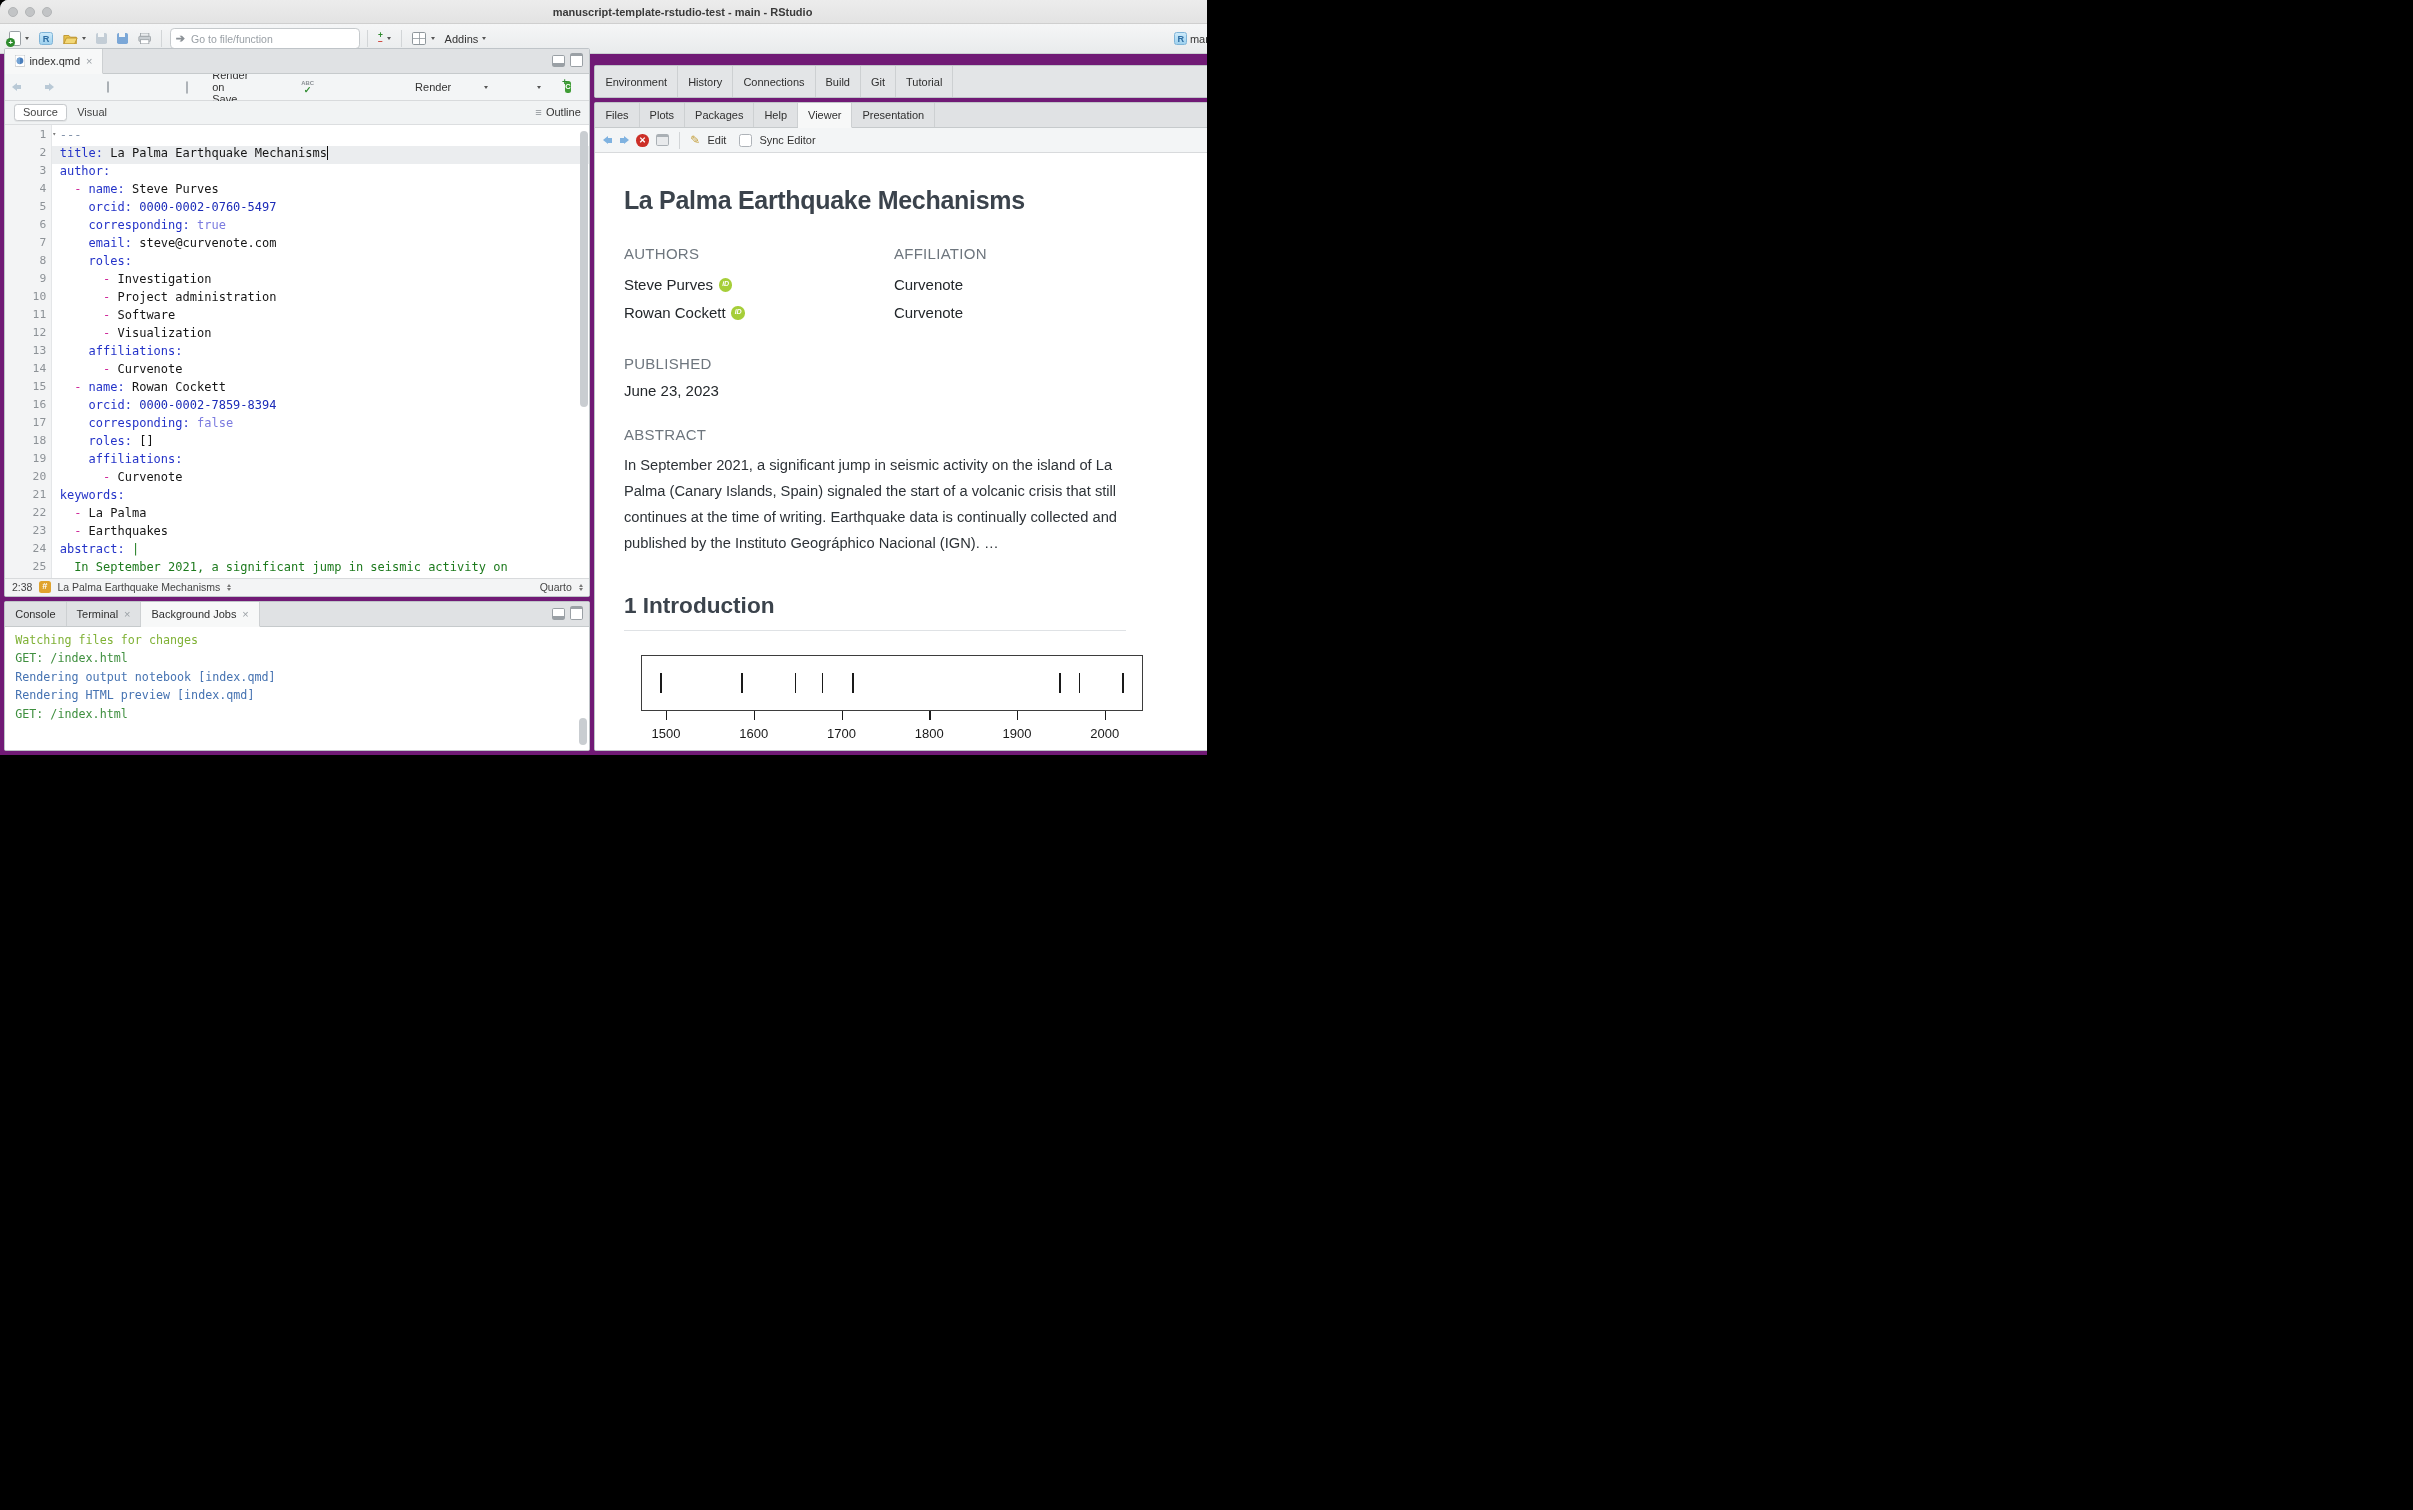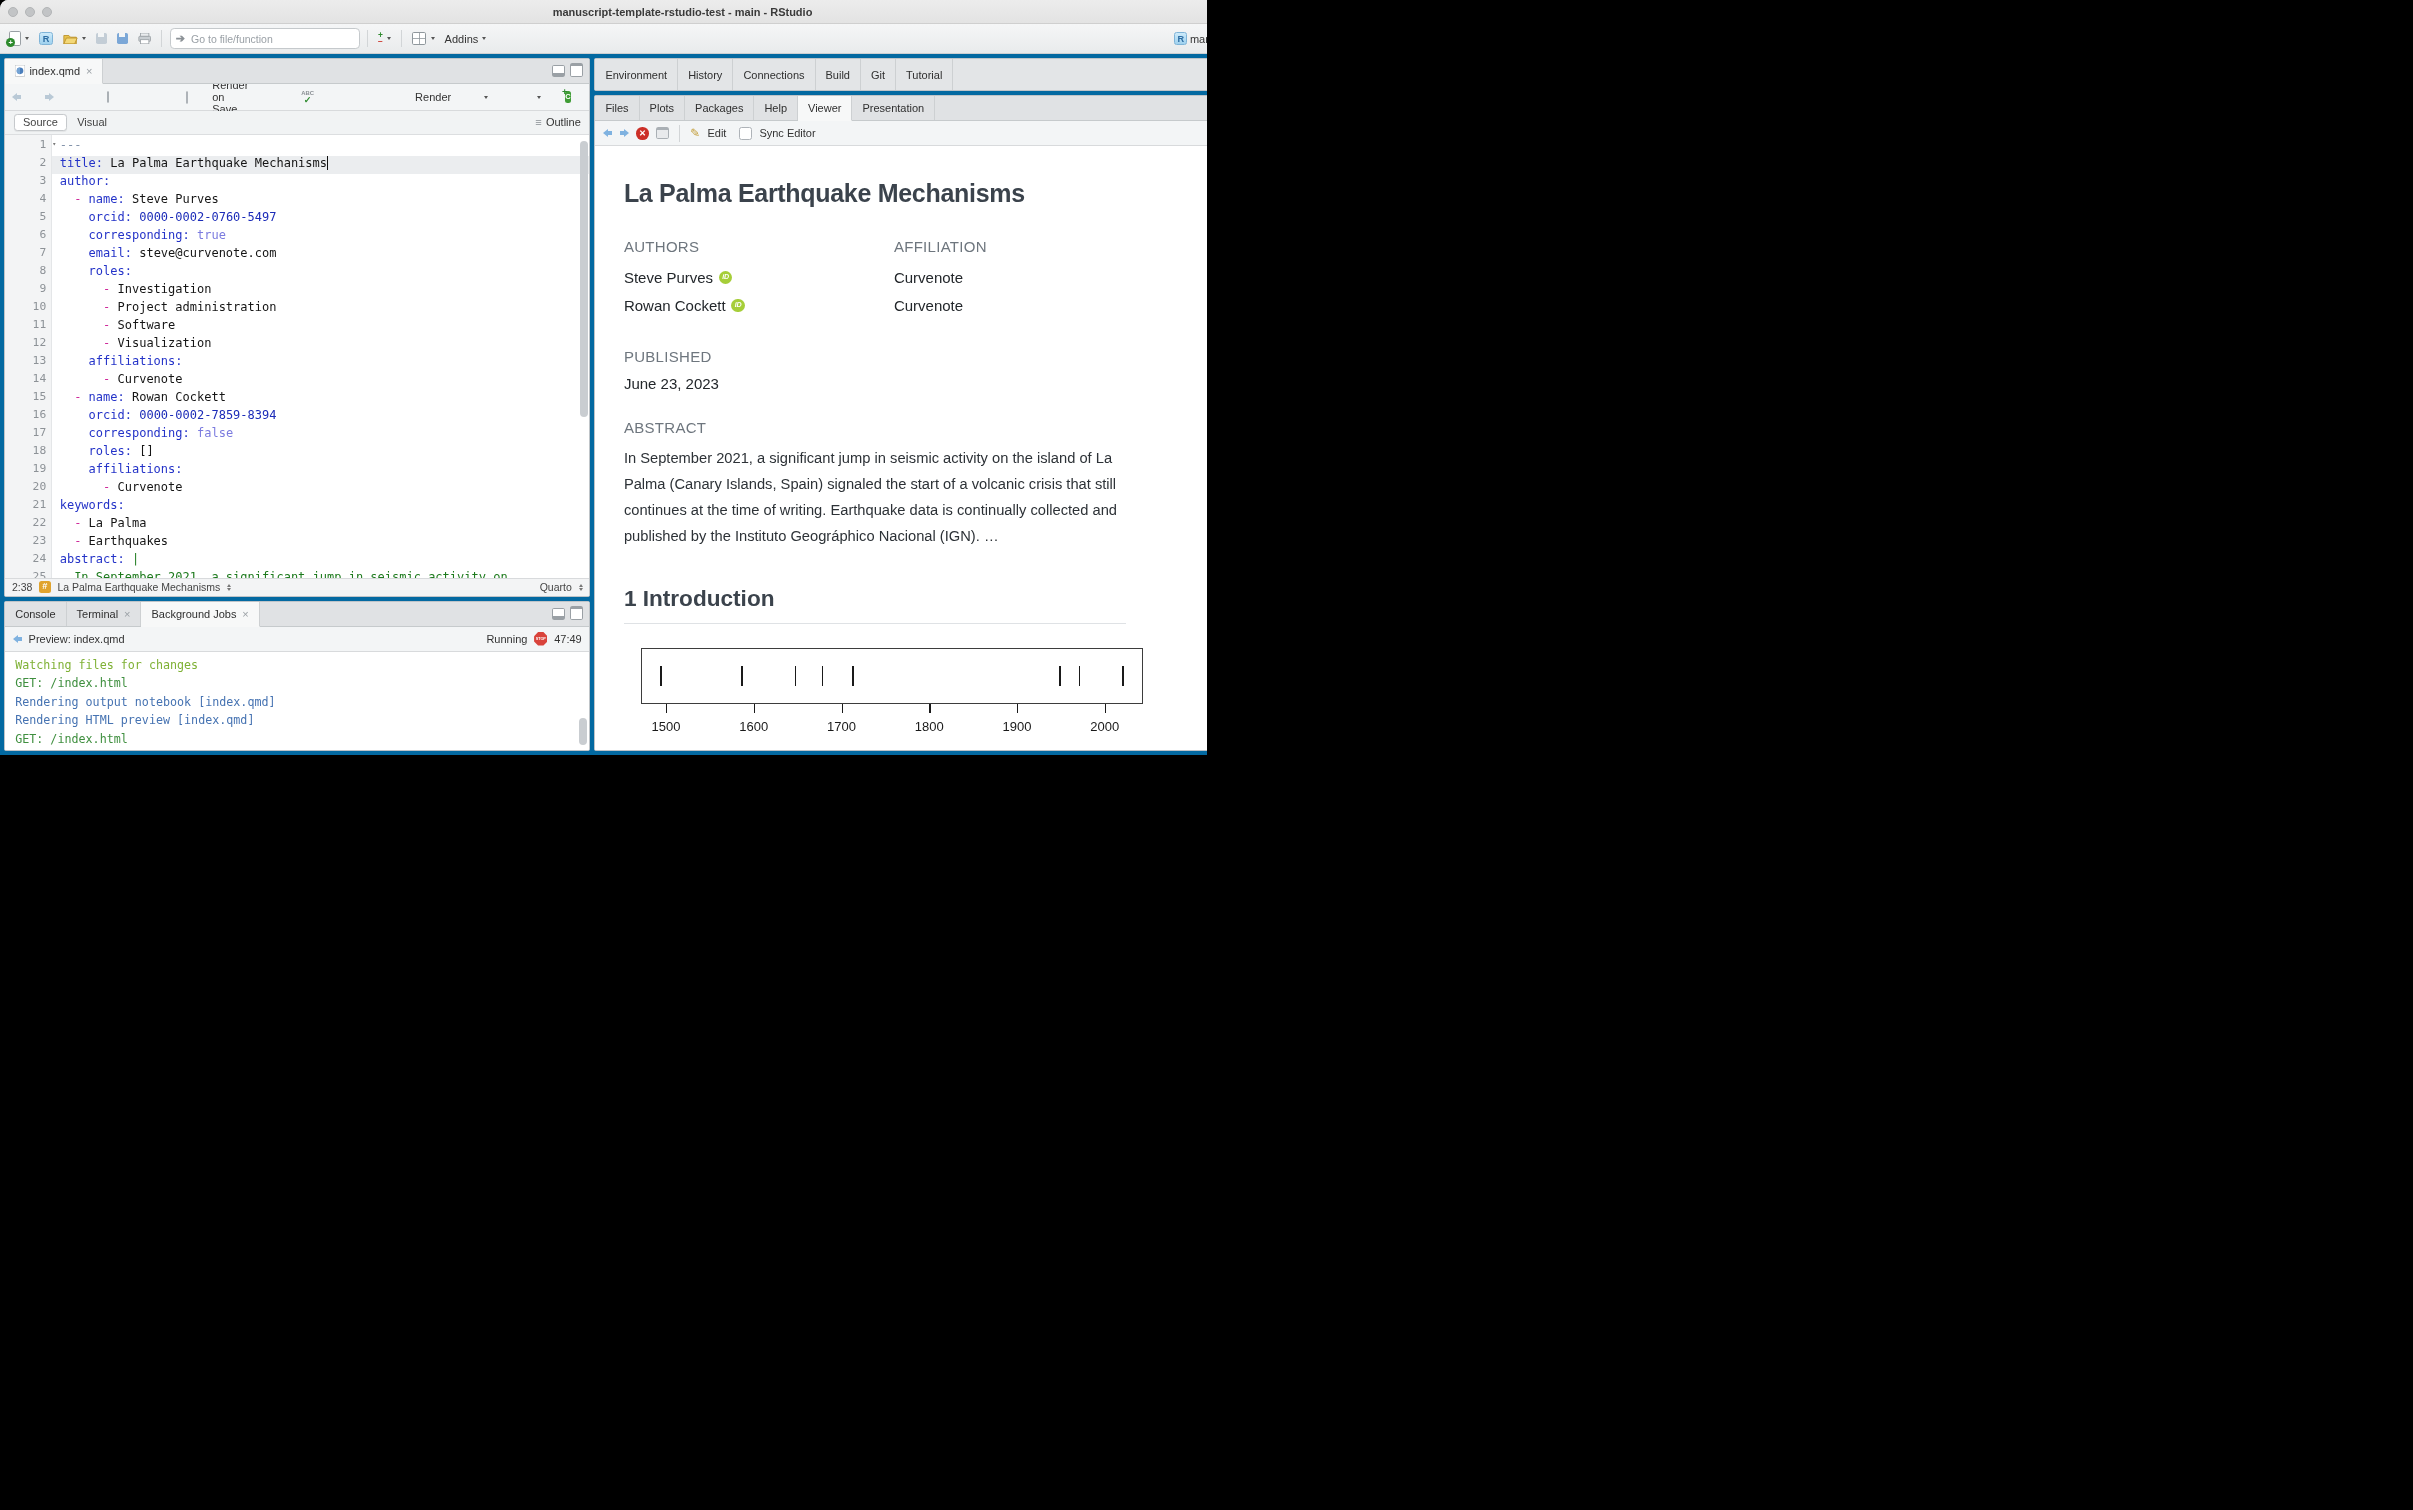--- a/index.html
+++ b/index.html
@@ -23,21 +23,21 @@
   .goto-box input::placeholder{color:#9aa0a6;}
   .goto-arrow{color:#8b9196;font-weight:bold;font-size:11px;}
   .vcs{display:flex;flex-direction:column;align-items:center;line-height:5.9px;font-weight:bold;font-size:8.4px;}
   .vcs .p{color:#2e8b2e;}.vcs .m{color:#cc3a30;}
   .grid-ic{width:12.6px;height:11px;border:0.8px solid #8f979c;border-radius:1.7px;background:
     linear-gradient(#8f979c,#8f979c) 50% 0/0.8px 100% no-repeat,
     linear-gradient(#8f979c,#8f979c) 0 50%/100% 0.8px no-repeat,#fff;}
   .lbl{font-size:11px;color:#333;}
   .spacer{flex:1;}
   
-  .workspace{flex:1;display:flex;gap:4.2px;padding:4.2px;box-sizing:border-box;background:#0369a1;min-height:0;}
+  .workspace{flex:1;display:flex;gap:4.2px;padding:4.2px;box-sizing:border-box;background:#701a75;min-height:0;align-items:flex-end;}
   .col-left{width:586px;display:flex;flex-direction:column;gap:4.2px;min-height:0;}
   .col-right{flex:1;display:flex;flex-direction:column;gap:4.2px;min-height:0;}
   .pane{background:#eef0f1;border:0.8px solid #bfc4c8;border-radius:1.7px;overflow:hidden;display:flex;flex-direction:column;min-height:0;}
   
   .tabstrip{height:24px;background:#e0e2e4;border-bottom:0.8px solid #c6cacc;display:flex;align-items:stretch;flex:none;position:relative;}
   .tab{display:flex;align-items:center;gap:4.2px;padding:0 10px;font-size:11px;color:#2f2f2f;border-right:0.8px solid #cdd0d2;}
   .tab.active{background:#f7f8f8;border-bottom:0.8px solid #f7f8f8;margin-bottom:-0.8px;}
   .tabx{color:#9aa0a5;font-size:11px;margin-left:1.7px;}
   .minmax{position:absolute;right:6.7px;top:5.9px;display:flex;gap:4.2px;}
   .ic-min{width:11px;height:10px;border:0.8px solid #9aa0a5;border-radius:1.7px;background:linear-gradient(to top,#9aa0a5 0 3.3px,#fff 3.3px);}
@@ -374,31 +374,20 @@
             </div>
             <div class="tab active">
               <span>Background Jobs</span>
               <span class="tabx">×</span>
             </div>
             <div class="minmax">
               <span class="ic-min"></span>
               <span class="ic-max"></span>
             </div>
           </div>
-        <div class="job-toolbar">
-          <span class="arrL blue">
-              <span class="head"></span>
-              <span class="shaft"></span>
-            </span>
-          <span>Preview: index.qmd</span>
-          <span class="spacer"></span>
-          <span>Running</span>
-          <span class="stopoct">STOP</span>
-          <span>47:49</span>
-        </div>
         <div class="console-out" id="console-out">
             <div class="lime">Watching files for changes</div>
             <div class="green">GET: /index.html</div>
             <div class="cblue">Rendering output notebook [index.qmd]</div>
             <div class="cblue">Rendering HTML preview [index.qmd]</div>
             <div class="green">GET: /index.html</div>
             <div class="cscroll"></div>
           </div>
       </div>
     </div>

